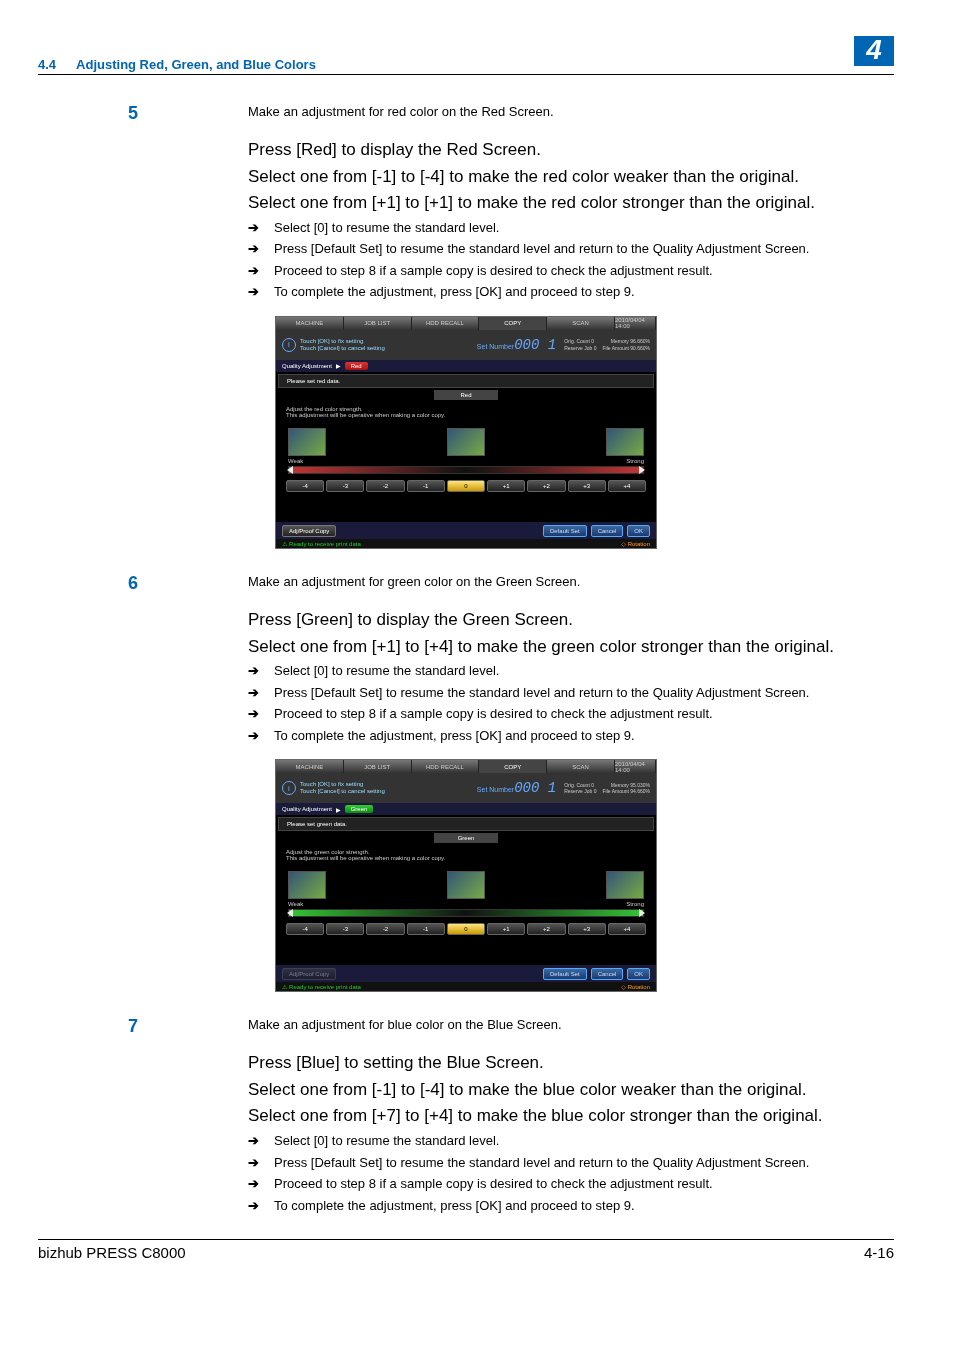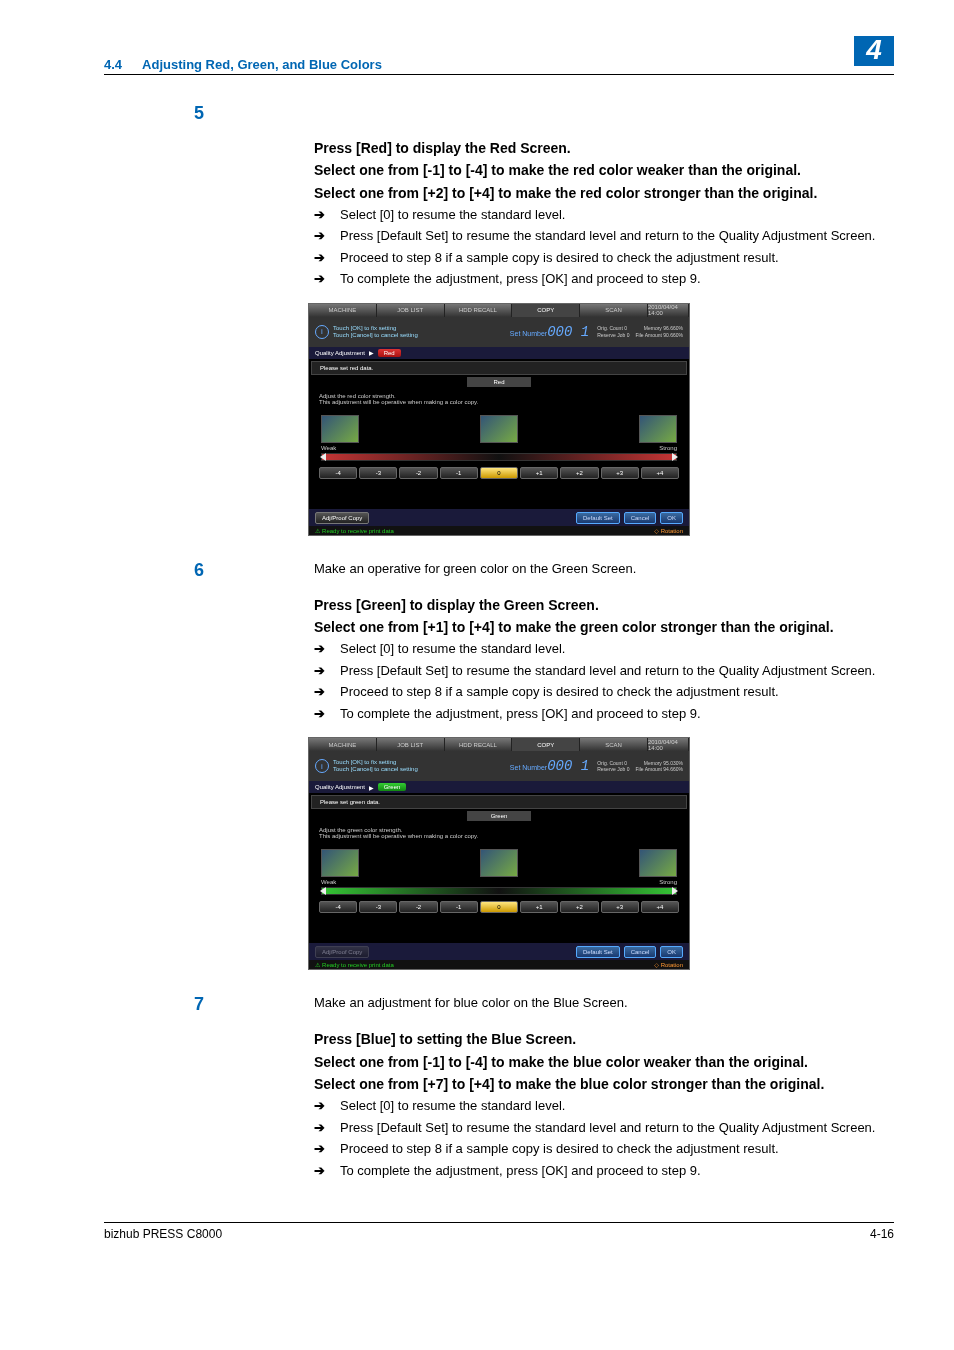--- a/index.html
+++ b/index.html
@@ -4,21 +4,21 @@
 <style>
   body {
     margin: 0;
     padding: 0;
     font-family: Arial, Helvetica, sans-serif;
     background: #ffffff;
     width: 954px;
     color: #000;
   }
   .page {
-    padding: 30px 60px 30px 104px;
+    padding: 30px 60px 30px 38px;
   }
   .header-row {
     display: flex;
     align-items: center;
     justify-content: space-between;
     border-bottom: 1px solid #000;
     padding-bottom: 2px;
     margin-bottom: 28px;
   }
   .header-left {
@@ -63,23 +63,22 @@
     padding-left: 90px;
     flex-shrink: 0;
   }
   .step-body {
     flex: 1;
     font-size: 13px;
     line-height: 1.45;
   }
   .indent {
     padding-left: 210px;
-    font-size: 14px;
+    font-size: 17px;
     line-height: 1.45;
-    font-weight: bold;
   }
   .indent p {
     margin: 0 0 2px 0;
   }
   .arrow-list {
     padding-left: 210px;
     font-size: 13px;
     line-height: 1.5;
   }
   .arrow-item {
@@ -236,48 +235,49 @@
     background: #111;
     padding: 1px 6px;
     font-size: 6px;
     color: #2c2;
     display: flex;
     justify-content: space-between;
   }
   .ss-statusbar .rot { color: #f93; }
   .footer {
     border-top: 1px solid #000;
-    margin-top: 42px;
+    margin-top: 24px;
     padding-top: 4px;
     display: flex;
     justify-content: space-between;
-    font-size: 12px;
+    font-size: 15px;
   }
 </style>
 </head>
 <body>
 
 <div class="page">
 
   <div class="header-row">
     <div class="header-left">
       <span class="section-num">4.4</span>
       <span class="section-title">Adjusting Red, Green, and Blue Colors</span>
     </div>
     <div class="chapter-badge">4</div>
   </div>
 
   <div id="content">
       <div class="step-block">
     <div class="step-num">5</div>
+    <div class="step-body">Make an adjustment for red color on the Red Screen.</div>
   </div>
       <div class="indent">
         <p>Press [Red] to display the Red Screen.</p>
         <p>Select one from [-1] to [-4] to make the red color weaker than the original.</p>
-        <p>Select one from [+2] to [+4] to make the red color stronger than the original.</p>
+        <p>Select one from [+1] to [+1] to make the red color stronger than the original.</p>
       </div>
       <div class="arrow-list">
         <div class="arrow-item">
           <span class="arrow">➔</span>
           <span class="arrow-text">Select [0] to resume the standard level.</span>
         </div>
         <div class="arrow-item">
           <span class="arrow">➔</span>
           <span class="arrow-text">Press [Default Set] to resume the standard level and return to the Quality Adjustment Screen.</span>
         </div>
@@ -345,21 +345,21 @@
       <span class="ss-btn blue">Cancel</span>
       <span class="ss-btn blue">OK</span>
     </div>
     <div class="ss-statusbar">
           <span>⚠ Ready to receive print data</span>
           <span class="rot">◇ Rotation</span>
         </div>
   </div>
       <div class="step-block">
     <div class="step-num">6</div>
-    <div class="step-body">Make an operative for green color on the Green Screen.</div>
+    <div class="step-body">Make an adjustment for green color on the Green Screen.</div>
   </div>
       <div class="indent">
         <p>Press [Green] to display the Green Screen.</p>
         <p>Select one from [+1] to [+4] to make the green color stronger than the original.</p>
       </div>
       <div class="arrow-list">
         <div class="arrow-item">
           <span class="arrow">➔</span>
           <span class="arrow-text">Select [0] to resume the standard level.</span>
         </div>

